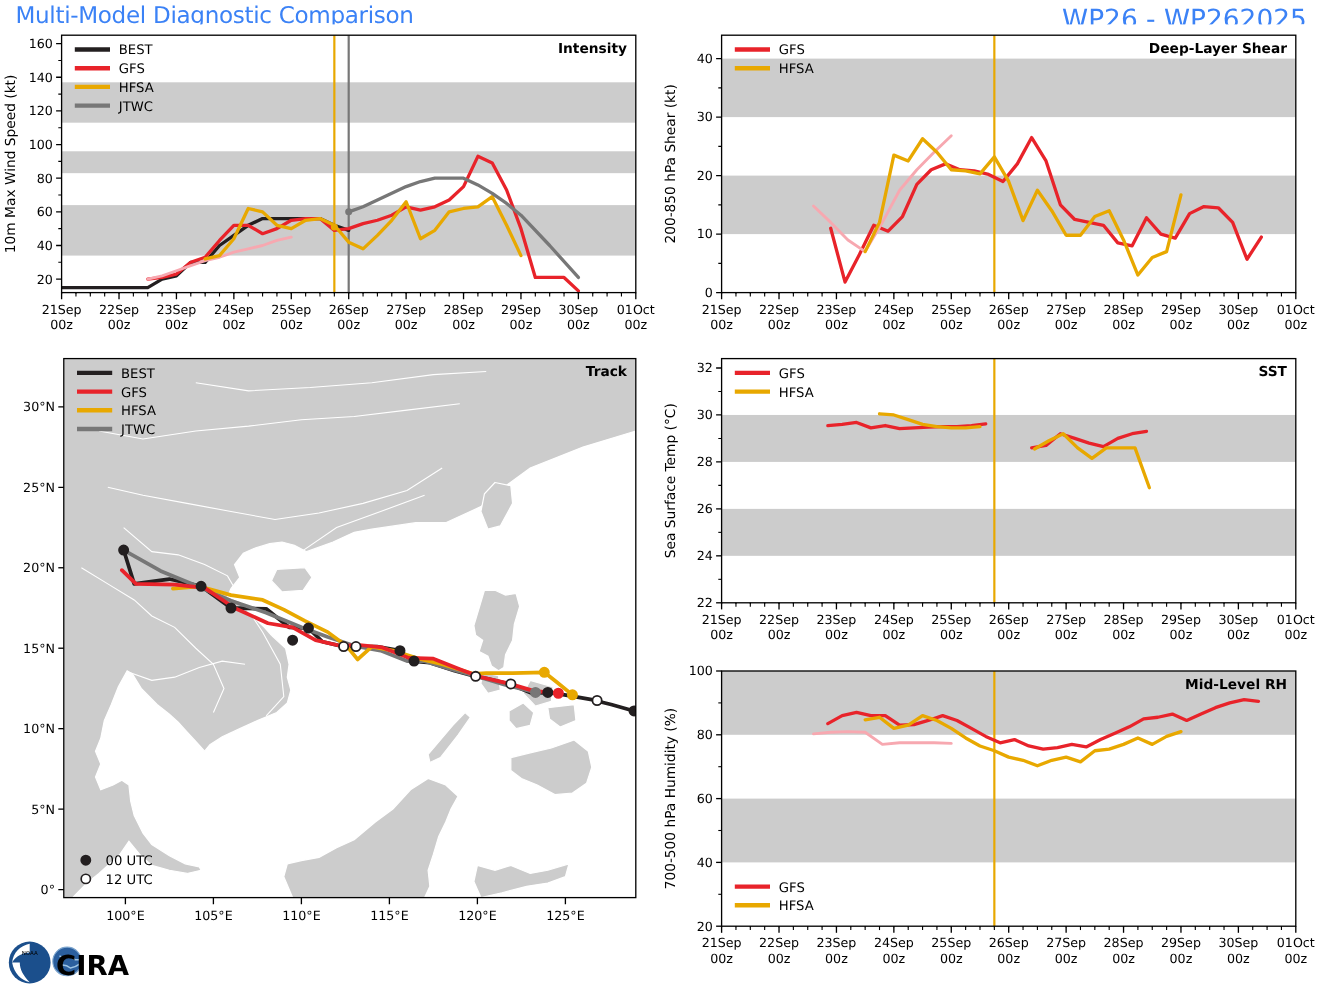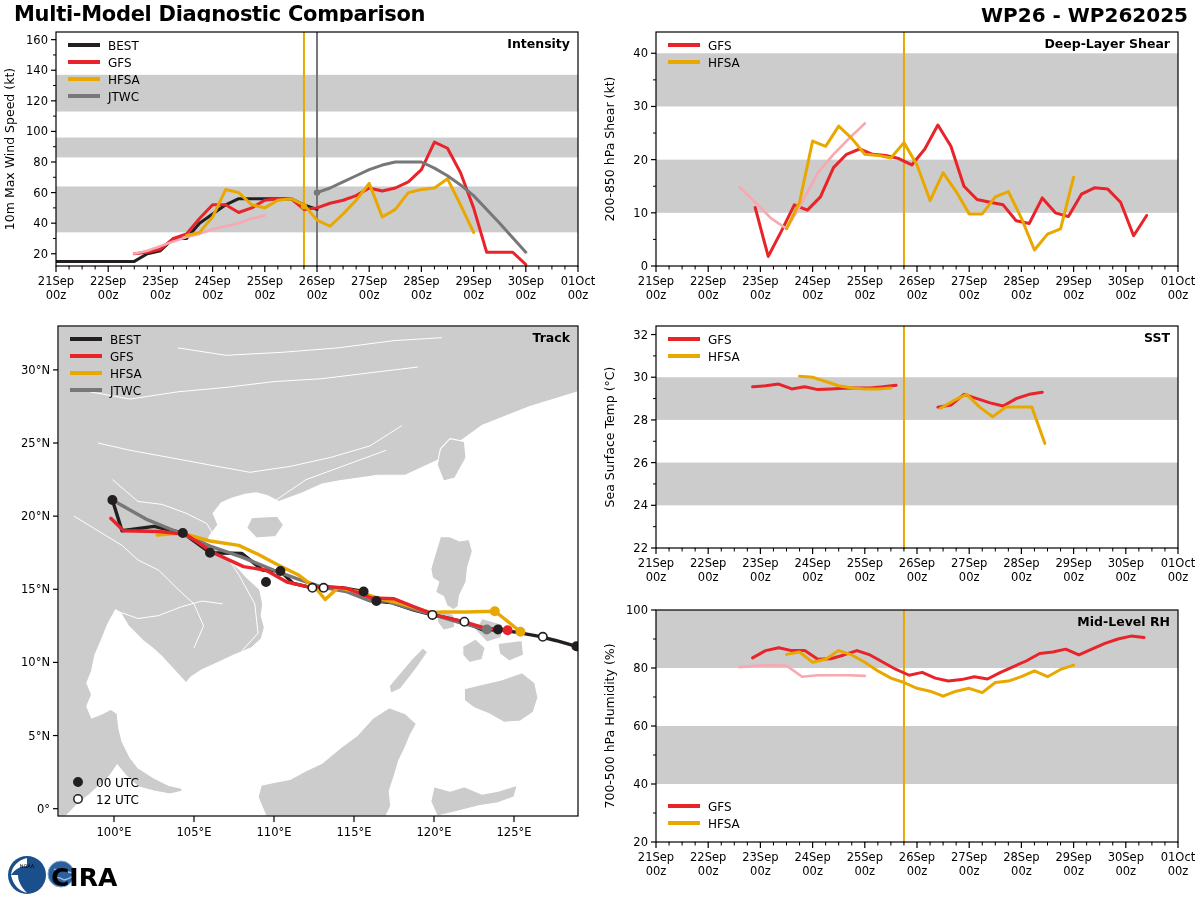--- a/index.html
+++ b/index.html
@@ -4,23 +4,23 @@
 <style>
   html,body{margin:0;padding:0;}
   body{
     width:1200px;height:900px;
     background:#ffffff;
     font-family:"DejaVu Sans", sans-serif;
     overflow:hidden;
     position:relative;
   }
   #root{position:absolute;inset:0;}
-  .hdr{position:absolute;font-weight:bold;color:#000000;}
+  .hdr{position:absolute;font-weight:normal;color:#3b82f6;}
   #main-title{left:14px;top:2px;font-size:21px;letter-spacing:-0.3px;}
-  #storm-title{right:12px;top:3px;font-size:20px;}
+  #storm-title{right:12px;top:3px;font-size:24px;}
   svg{display:block;}
   .panel{position:absolute;}
   text{font-family:"DejaVu Sans", sans-serif;fill:#000;}
   .tick-lbl{font-size:11.5px;}
   .ax-title{font-size:12.5px;}
   .pan-lbl{font-size:12.5px;font-weight:bold;}
   .leg-lbl{font-size:12px;}
   .band{fill:#cccccc;}
   .frame{fill:none;stroke:#000;stroke-width:1.2;}
   .series{fill:none;stroke-linejoin:round;stroke-linecap:round;}

